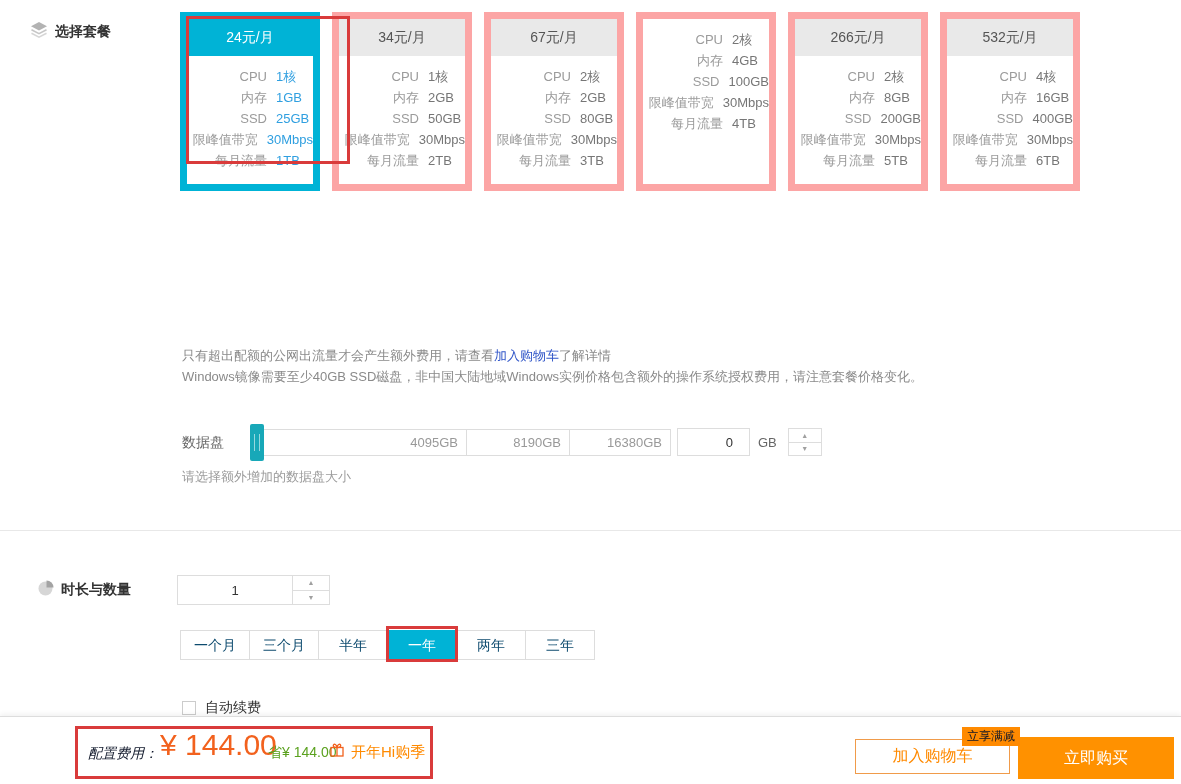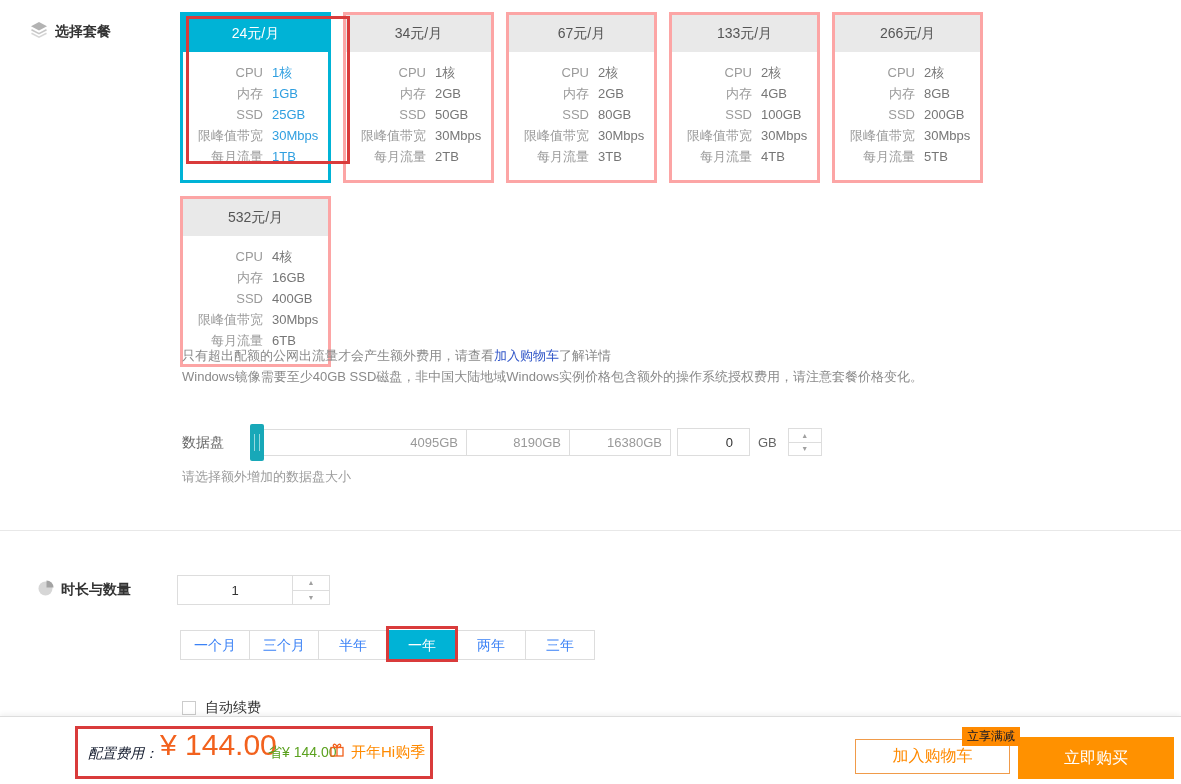--- a/index.html
+++ b/index.html
@@ -11,21 +11,21 @@
 
   
   .section-label { position:absolute; display:flex; align-items:center; gap:7px;
     font-size:14px; font-weight:bold; color:#333; }
   #label-package { left:30px; top:21px; }
   #label-duration { left:38px; top:580px; }
 
   
   .cards { position:absolute; left:180px; top:12px; width:915px;
     display:flex; flex-wrap:wrap; gap:13px 12px; }
-  .card { width:151px; background:#fff; border:3px solid #fca5a5; cursor:pointer; }
+  .card { width:140px; background:#fff; border:7px solid #fca5a5; cursor:pointer; }
   .card.selected { border-color:#00b3d6; }
   .card-head { height:37px; line-height:37px; text-align:center;
     background:#e9e9e9; color:#555; font-size:14px; }
   .card.selected .card-head { background:#00b3d6; color:#fff; }
   .card-body { padding:10px 0 13px; }
   .spec-row { display:flex; line-height:21px; font-size:13px; }
   .spec-label { width:80px; text-align:right; color:#9b9b9b; }
   .spec-value { margin-left:9px; color:#767676; }
   .card.selected .spec-value { color:#2f9fe0; }
 
@@ -61,21 +61,21 @@
 
   .divider { position:absolute; left:0; top:530px; width:100%; height:1px; background:#e8e8e8; }
 
   
   .qty-group { position:absolute; left:177px; top:575px; display:flex; }
   .qty-input { width:116px; height:30px; border:1px solid #ddd; text-align:center;
     font-size:13px; color:#333; outline:none; }
   .qty-spinner { width:38px; height:30px; margin-left:-1px; }
   .tabs { position:absolute; left:180px; top:630px; display:flex; }
   .tab { width:70px; height:30px; line-height:28px; text-align:center;
-    border:1px solid #ddd; margin-left:-1px; font-size:14px; color:#3b82f6;
+    border:1px solid #ddd; margin-left:-1px; font-size:14px; color:#0c4a6e;
     background:#fff; cursor:pointer; }
   .tab:first-child { margin-left:0; }
   .tab.selected { background:#00b3d6; border-color:#00b3d6; color:#fff;
     position:relative; z-index:1; }
   .autorenew { position:absolute; left:182px; top:699px; display:flex;
     align-items:center; gap:9px; }
   .checkbox { width:14px; height:14px; border:1px solid #ccc; background:#fff;
     display:inline-block; cursor:pointer; }
   .autorenew-label { font-size:14px; color:#333; }
 
@@ -187,21 +187,20 @@
           <span class="spec-value">30Mbps</span>
         </div>
       <div class="spec-row">
           <span class="spec-label">每月流量</span>
           <span class="spec-value">3TB</span>
         </div>
     </div>
   </div>
 
   <div class="card">
-    <div class="card-head">133元/月</div>
     <div class="card-body">
       <div class="spec-row">
           <span class="spec-label">CPU</span>
           <span class="spec-value">2核</span>
         </div>
       <div class="spec-row">
           <span class="spec-label">内存</span>
           <span class="spec-value">4GB</span>
         </div>
       <div class="spec-row">

